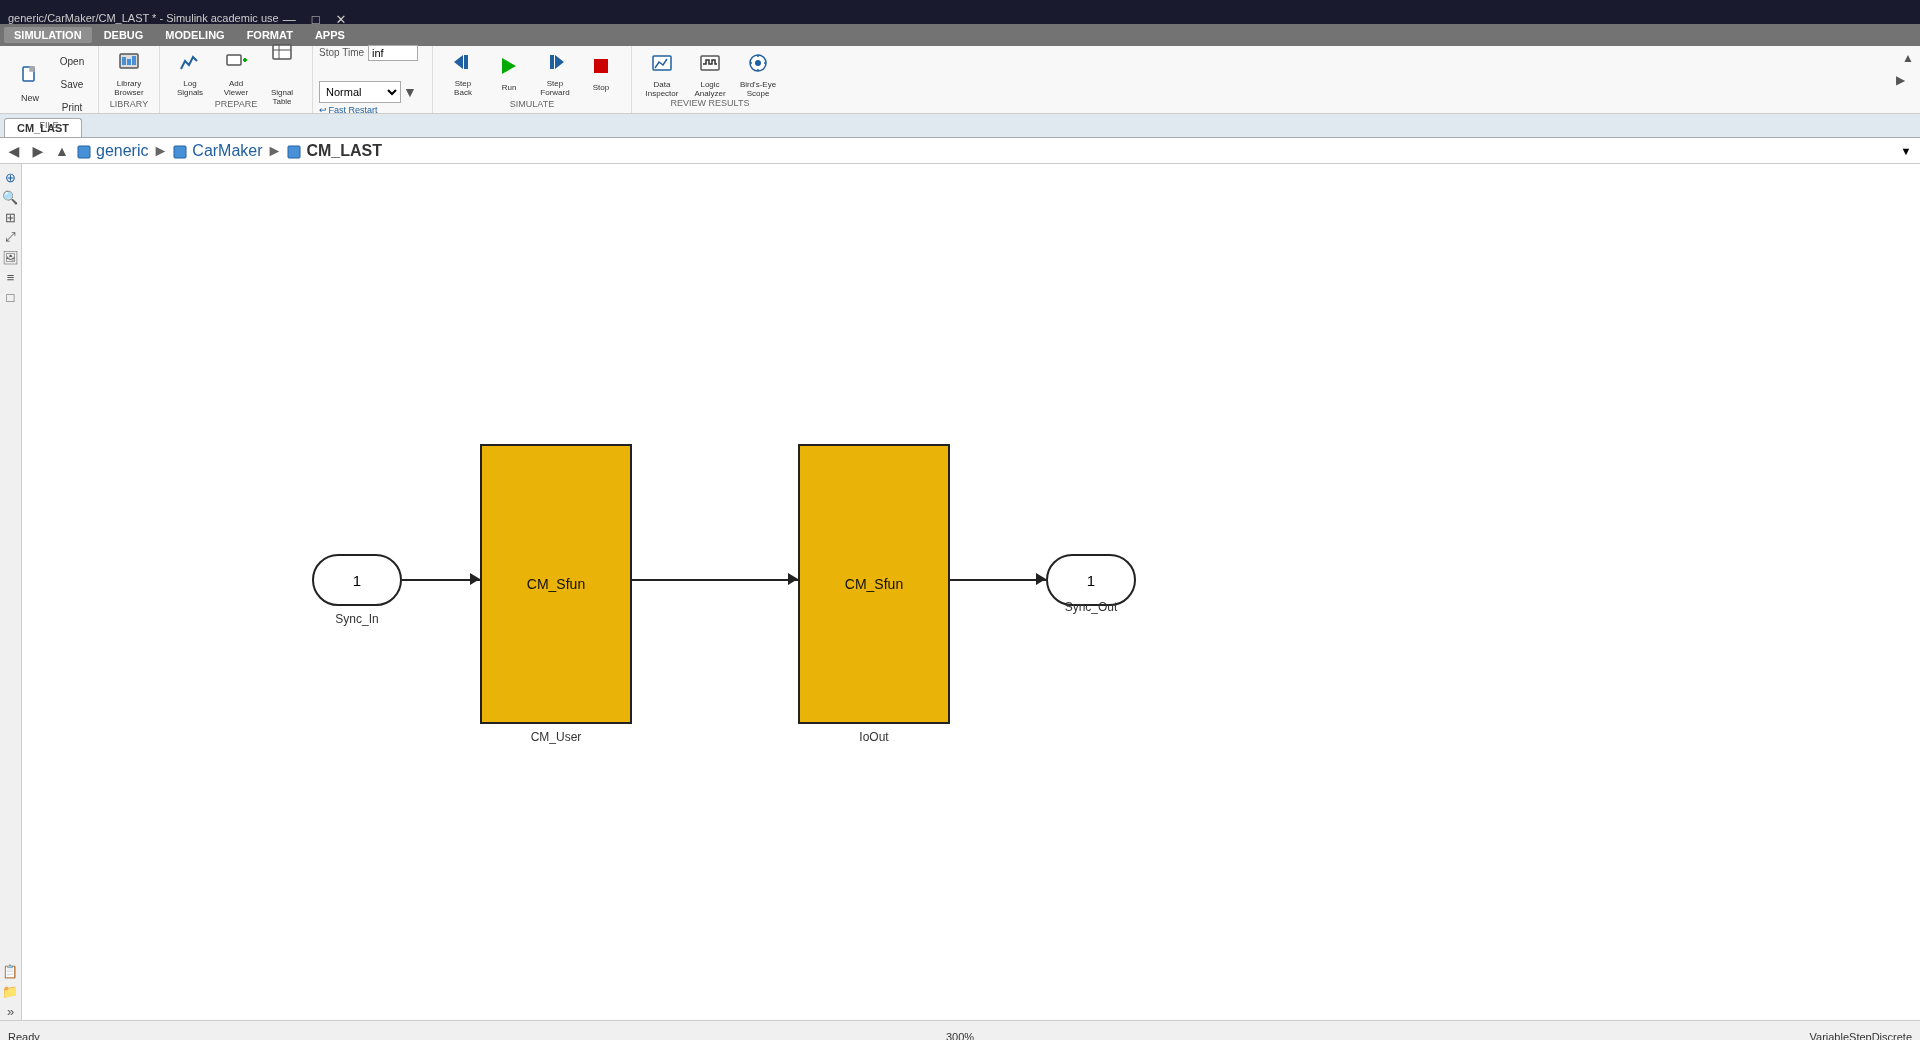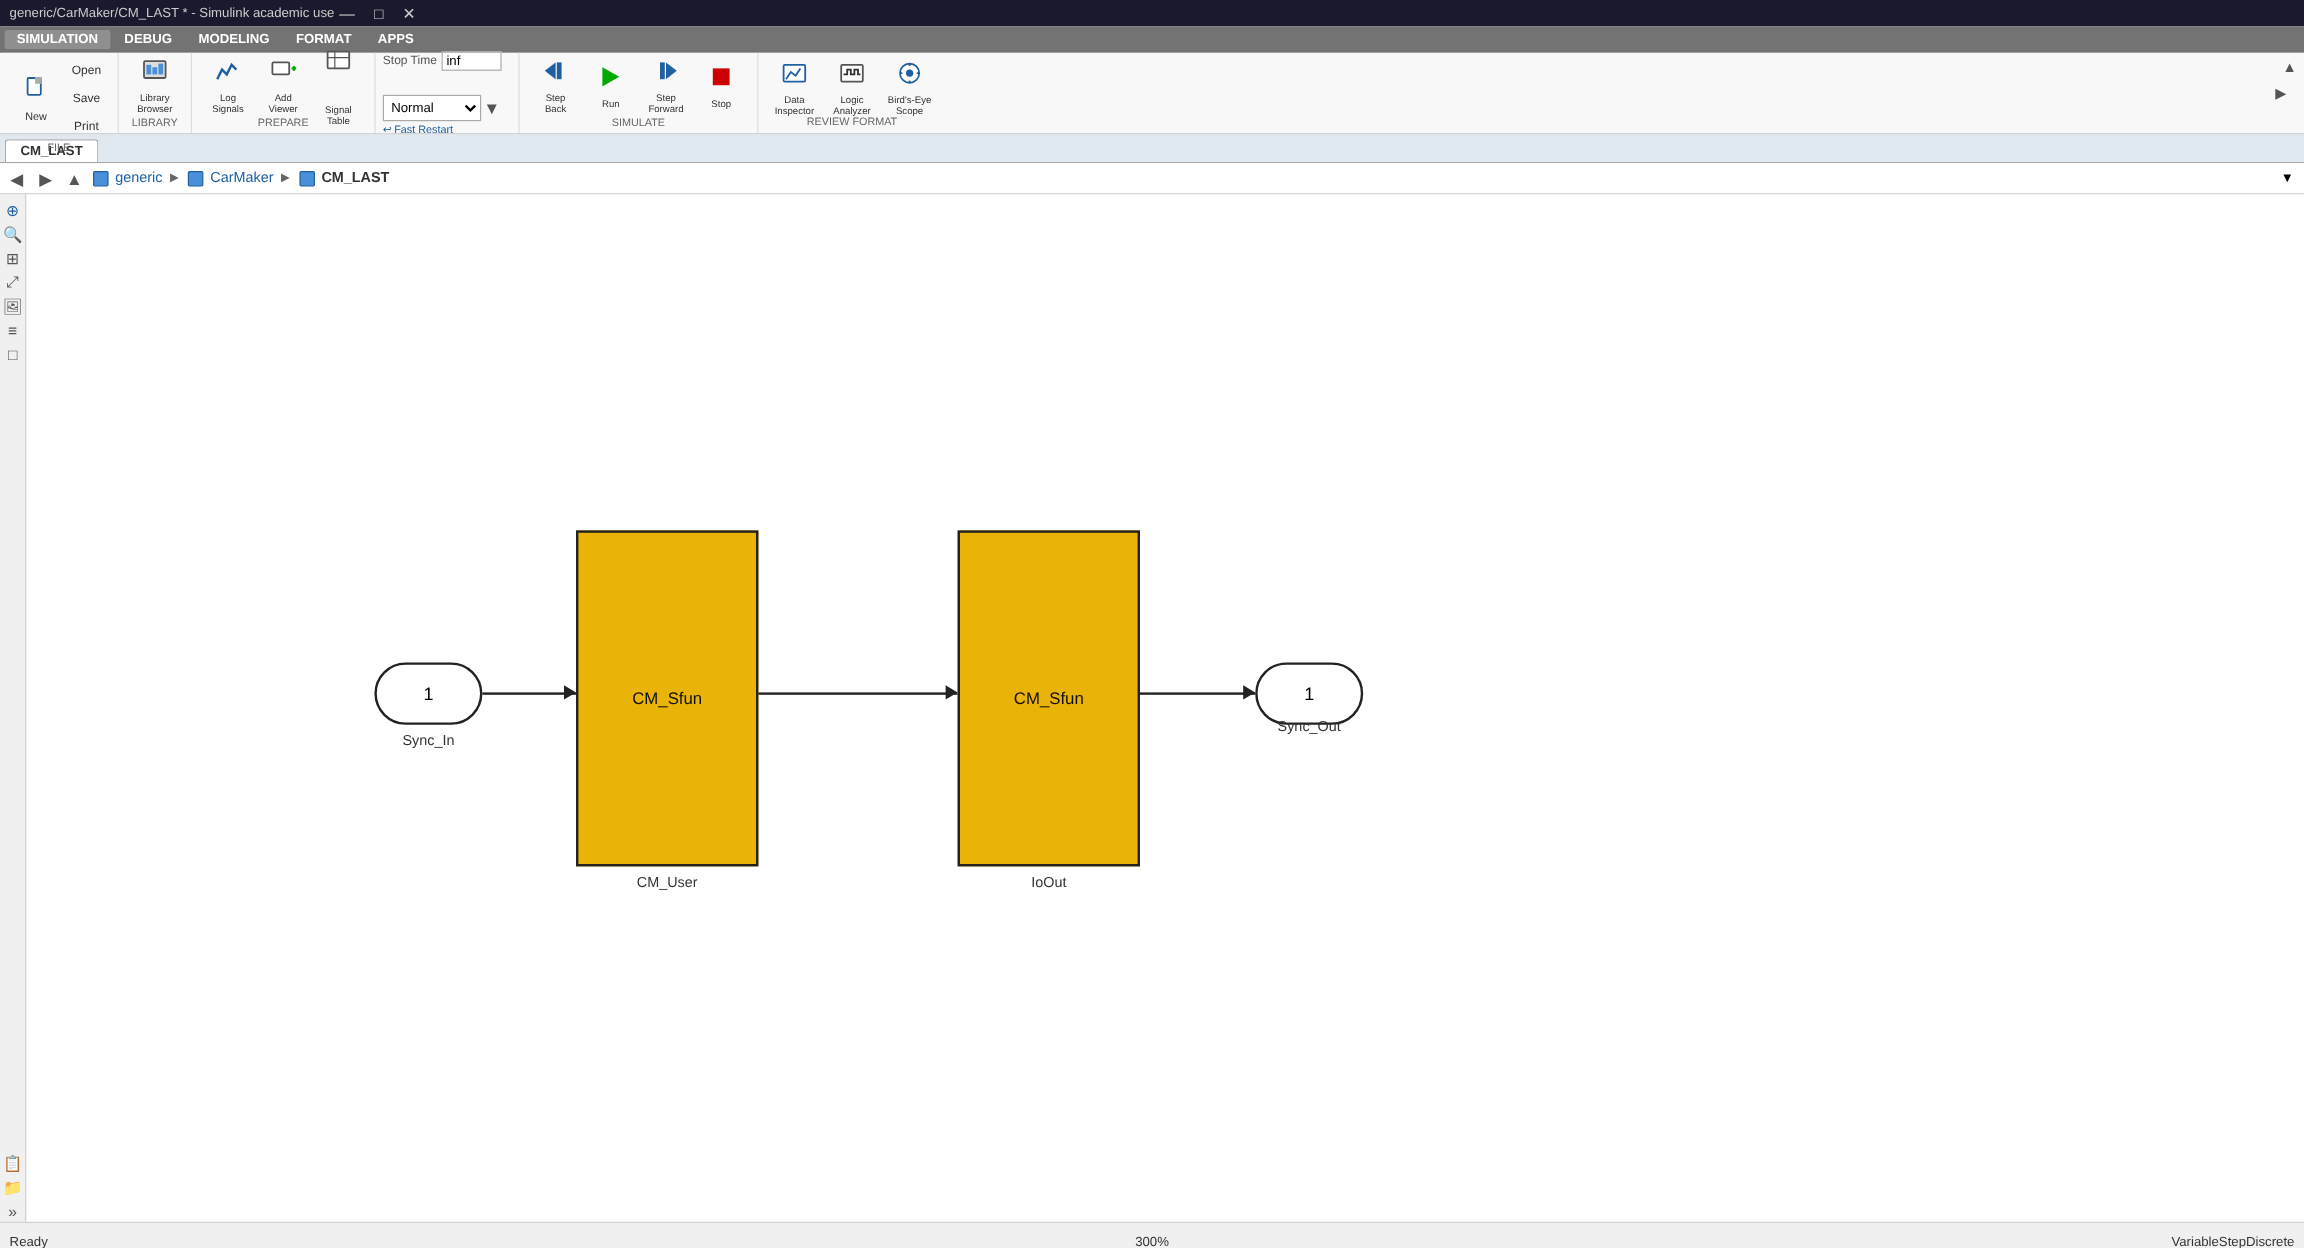--- a/index.html
+++ b/index.html
@@ -4,22 +4,21 @@
   <style>
     * { margin: 0; padding: 0; box-sizing: border-box; }
     body { width: 1920px; height: 1040px; font-family: 'Segoe UI', Arial, sans-serif; font-size: 11px; background: #f0f0f0; overflow: hidden; }
 
     
     #titlebar {
       height: 22px;
       background: #1a1a2e;
       color: #ccc;
       display: flex;
-      align-items: center;
-      padding: 0 8px;
+      padding: 12px 8px;
       font-size: 11px;
     }
     #titlebar-controls { display: flex; gap: 8px; }
     .title-btn { color: #ccc; font-size: 13px; cursor: pointer; padding: 0 4px; }
 
     
     #menubar {
       height: 22px;
       background: #737373;
       display: flex;
@@ -176,23 +175,23 @@
       align-items: center;
       justify-content: center;
       cursor: pointer;
       border: 1px solid transparent;
       border-radius: 2px;
       font-size: 14px;
       color: #555;
     }
     .breadcrumb {
       display: flex;
-      align-items: flex-start;
+      align-items: flex-end;
       gap: 4px;
-      font-size: 12px;
+      font-size: 16px;
     }
     .breadcrumb-item { color: #2060a0; cursor: pointer; }
     .breadcrumb-sep { color: #666; }
     .breadcrumb-current { color: #333; font-weight: 600; }
     .nav-right {
       margin-left: auto;
       width: 20px;
       height: 20px;
       display: flex;
       align-items: center;
@@ -511,21 +510,21 @@
               <circle cx="11" cy="11" r="3" fill="#2060a0"></circle>
               <line x1="11" y1="3" x2="11" y2="5" stroke="#2060a0" stroke-width="1.5"></line>
               <line x1="11" y1="17" x2="11" y2="19" stroke="#2060a0" stroke-width="1.5"></line>
               <line x1="3" y1="11" x2="5" y2="11" stroke="#2060a0" stroke-width="1.5"></line>
               <line x1="17" y1="11" x2="19" y2="11" stroke="#2060a0" stroke-width="1.5"></line>
             </svg>
           </div>
           <span style="font-size:8px;">Bird's-Eye<br>Scope</span>
         </div>
       </div>
-      <div class="review-results-label">REVIEW FORMAT</div>
+      <div class="review-results-label">REVIEW RESULTS</div>
     </div>
 
     <div style="margin-left:auto;width:16px;cursor:pointer;color:#555;font-size:12px;">▶</div>
   </div>
 
   <div id="toolbar-collapse">▲</div>
 </div>
 
 <div id="tabbar">
   <div class="tab active">

